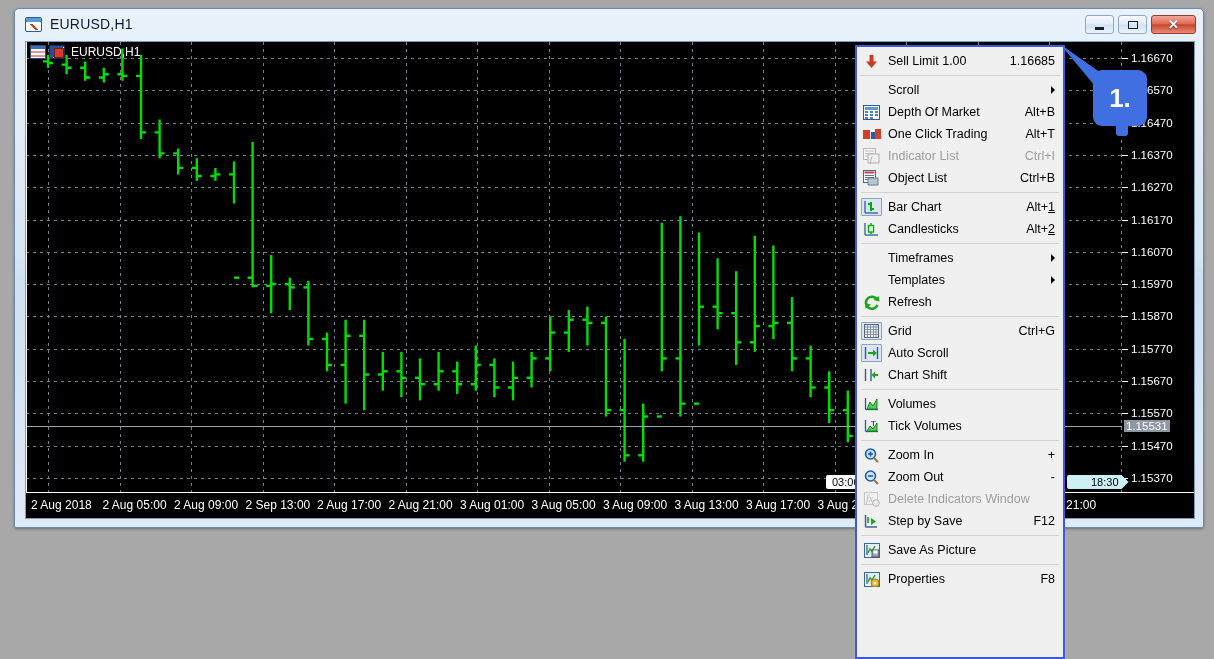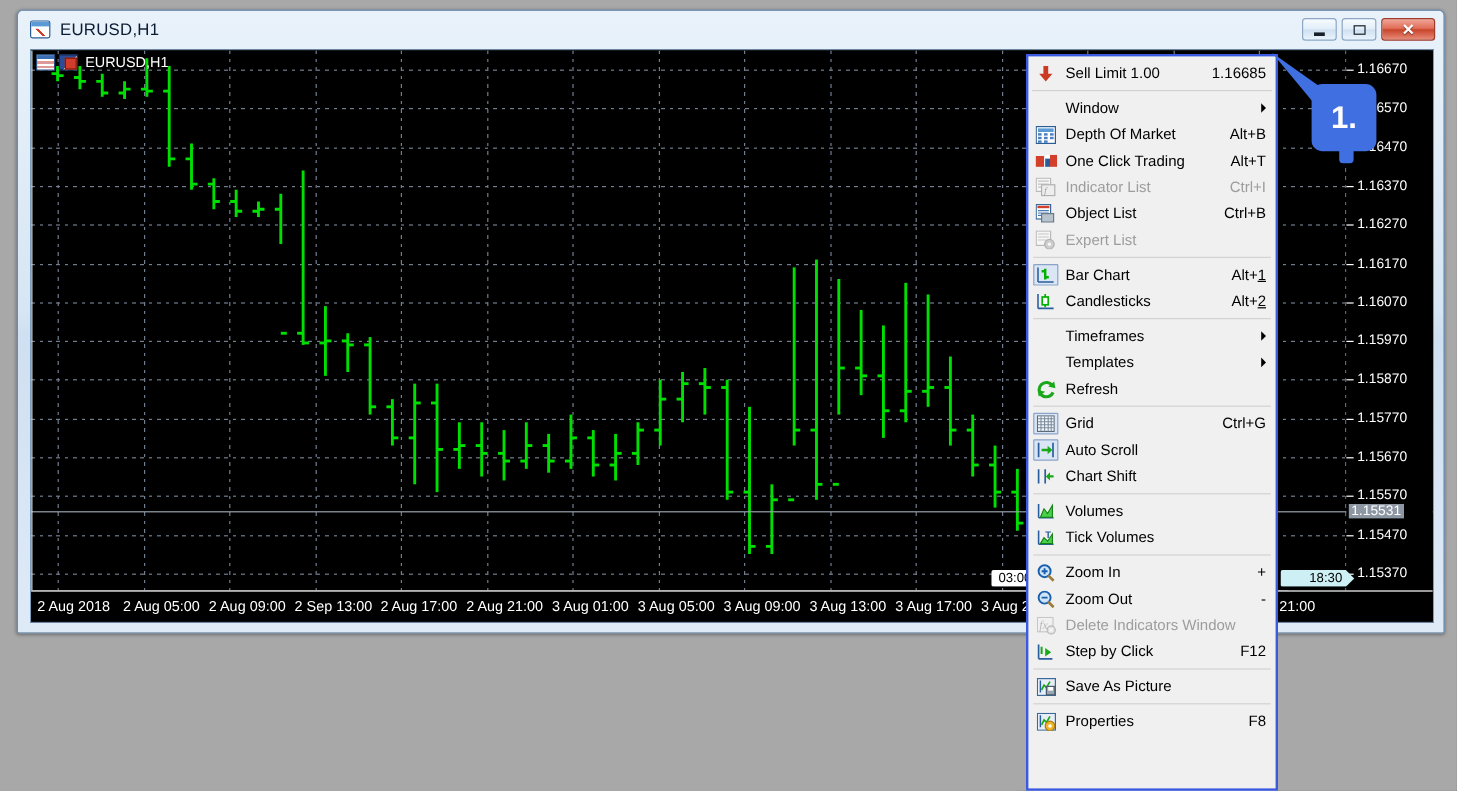--- a/index.html
+++ b/index.html
@@ -506,21 +506,21 @@
       </svg>
     </span>
     <span class="lbl">Sell Limit 1.00</span>
     <span class="acc">1.16685</span>
   </div>
   <div id="sell-sep"></div>
 
   <div id="menu-body">
       <div class="mi">
         <span class="ico"></span>
-        <span class="lbl">Window</span>
+        <span class="lbl">Scroll</span>
         <span class="arrow"></span>
       </div>
       <div class="mi">
         <span class="ico">
           <svg width="17" height="15" viewBox="0 0 17 15">
             <rect x="0.5" y="0.5" width="16" height="14" fill="#fff" stroke="#2a5d96"></rect>
             <rect x="2" y="2" width="13" height="3" fill="#5a9bd5"></rect>
             <g fill="#4a7fc1">
               <rect x="2" y="6" width="3" height="2"></rect>
               <rect x="7" y="6" width="3" height="2"></rect>
@@ -573,35 +573,20 @@
               <line x1="2" y1="5.5" x2="11" y2="5.5"></line>
               <line x1="2" y1="7.5" x2="11" y2="7.5"></line>
               <line x1="2" y1="9.5" x2="9" y2="9.5"></line>
             </g>
             <polygon points="5,8 15,8 15,15 5,15" fill="#b9c3cd" stroke="#6a7a8a"></polygon>
           </svg>
         </span>
         <span class="lbl">Object List</span>
         <span class="acc">Ctrl+B</span>
       </div>
-      <div class="mi disabled">
-        <span class="ico">
-          <svg width="17" height="16" viewBox="0 0 17 16">
-            <rect x="0.5" y="0.5" width="12" height="12" fill="#fff" stroke="#6a7a8a"></rect>
-            <g stroke="#8a98a8" stroke-width="1">
-              <line x1="2" y1="3" x2="11" y2="3"></line>
-              <line x1="2" y1="5.5" x2="11" y2="5.5"></line>
-              <line x1="2" y1="8" x2="9" y2="8"></line>
-            </g>
-            <circle cx="11.5" cy="11.5" r="4" fill="#9aa6b2" stroke="#5a6a7a"></circle>
-            <circle cx="11.5" cy="11.5" r="1.4" fill="#fff"></circle>
-          </svg>
-        </span>
-        <span class="lbl">Expert List</span>
-      </div>
       <div class="sep"></div>
       <div class="mi">
         <span class="ico boxed">
           <svg width="15" height="15" viewBox="0 0 15 15">
             <line x1="1" y1="1" x2="1" y2="13" stroke="#2a5d9e" stroke-width="1.3"></line>
             <line x1="1" y1="13" x2="14" y2="13" stroke="#2a5d9e" stroke-width="1.3"></line>
             <line x1="7" y1="2" x2="7" y2="11" stroke="#00b000" stroke-width="2"></line>
             <line x1="4" y1="4" x2="7" y2="4" stroke="#00b000" stroke-width="2"></line>
             <line x1="7" y1="9" x2="10" y2="9" stroke="#00b000" stroke-width="2"></line>
           </svg>
@@ -743,21 +728,21 @@
       </div>
       <div class="mi">
         <span class="ico">
           <svg width="15" height="15" viewBox="0 0 15 15">
             <line x1="1.5" y1="1" x2="1.5" y2="13" stroke="#2a5d9e" stroke-width="1.4"></line>
             <line x1="1.5" y1="13" x2="13" y2="13" stroke="#2a5d9e" stroke-width="1.4"></line>
             <line x1="4" y1="3" x2="4" y2="9" stroke="#1aa81a" stroke-width="1.7"></line>
             <polygon points="7,4 12,7.5 7,11" fill="#1aa81a"></polygon>
           </svg>
         </span>
-        <span class="lbl">Step by Click</span>
+        <span class="lbl">Step by Save</span>
         <span class="acc">F12</span>
       </div>
       <div class="sep"></div>
       <div class="mi">
         <span class="ico">
           <svg width="16" height="15" viewBox="0 0 16 15">
             <rect x="0.5" y="0.5" width="15" height="14" fill="#e8eef6" stroke="#3a6a9a"></rect>
             <line x1="3" y1="2" x2="3" y2="12" stroke="#2a5d9e" stroke-width="1.2"></line>
             <polyline points="4,10 6,6 8,8 11,3" fill="none" stroke="#1aa81a" stroke-width="1.4"></polyline>
             <rect x="8" y="7" width="7" height="7" fill="#9aa6b2" stroke="#4a5a6a"></rect>

